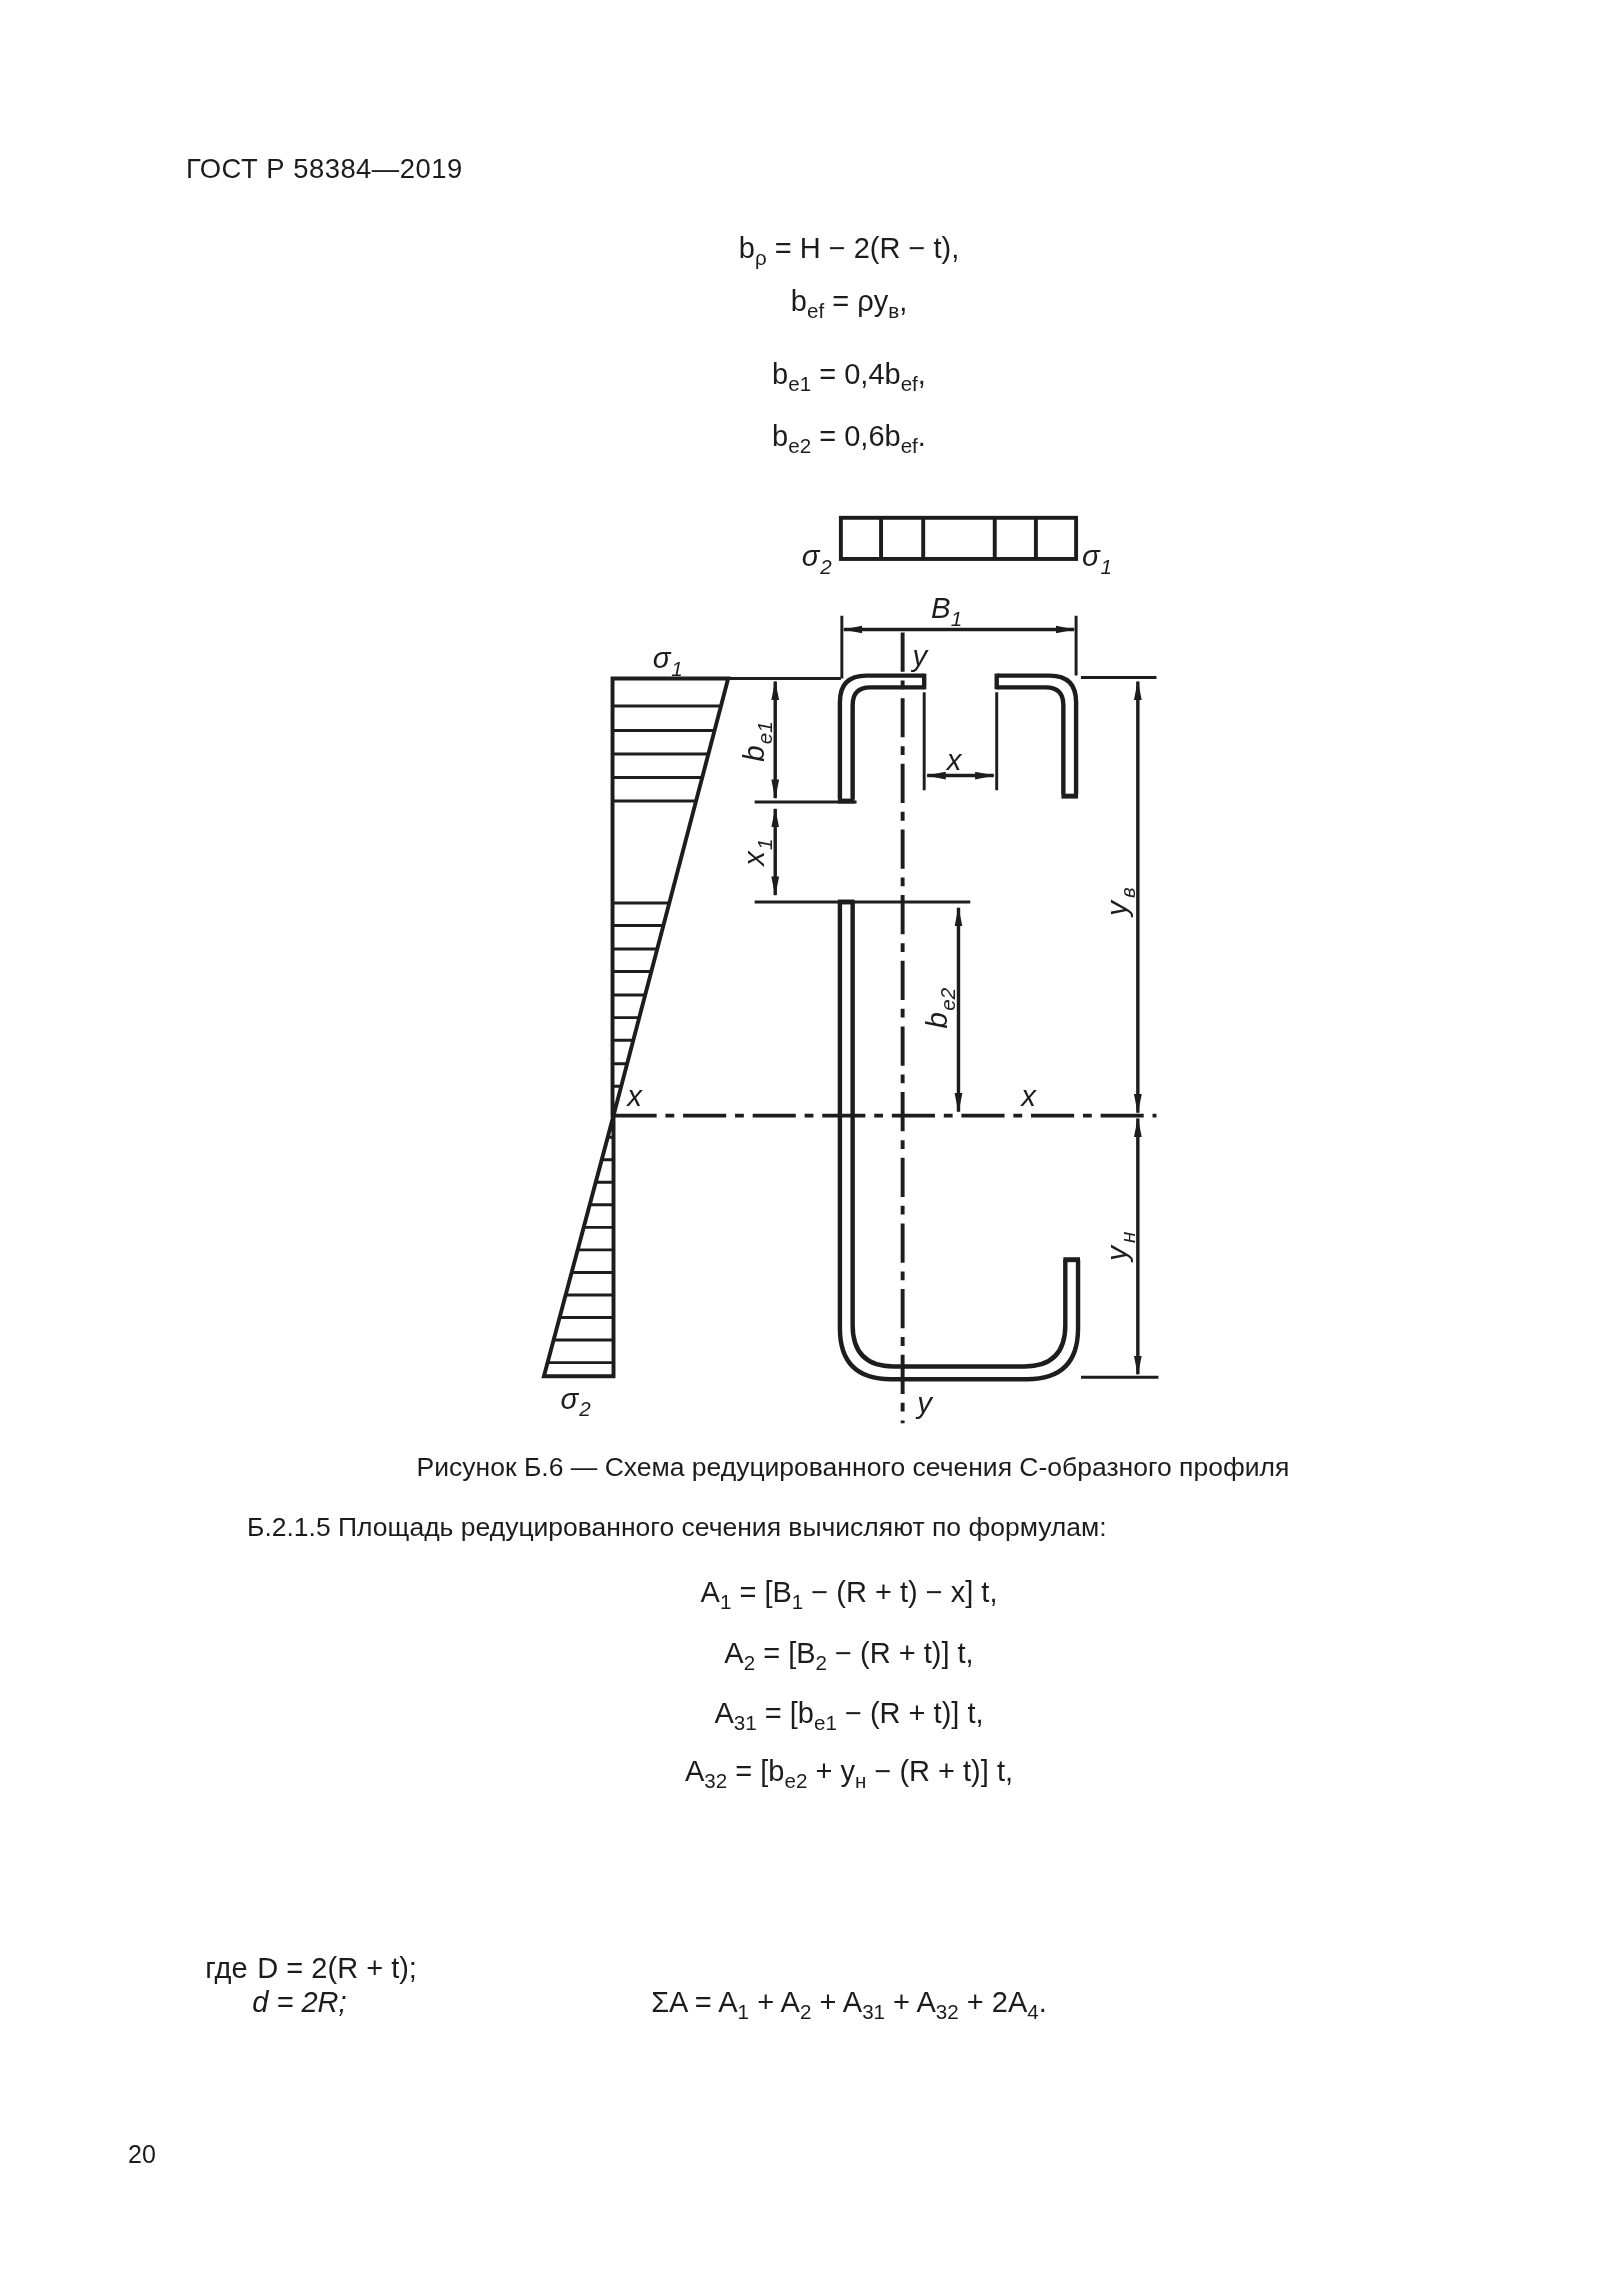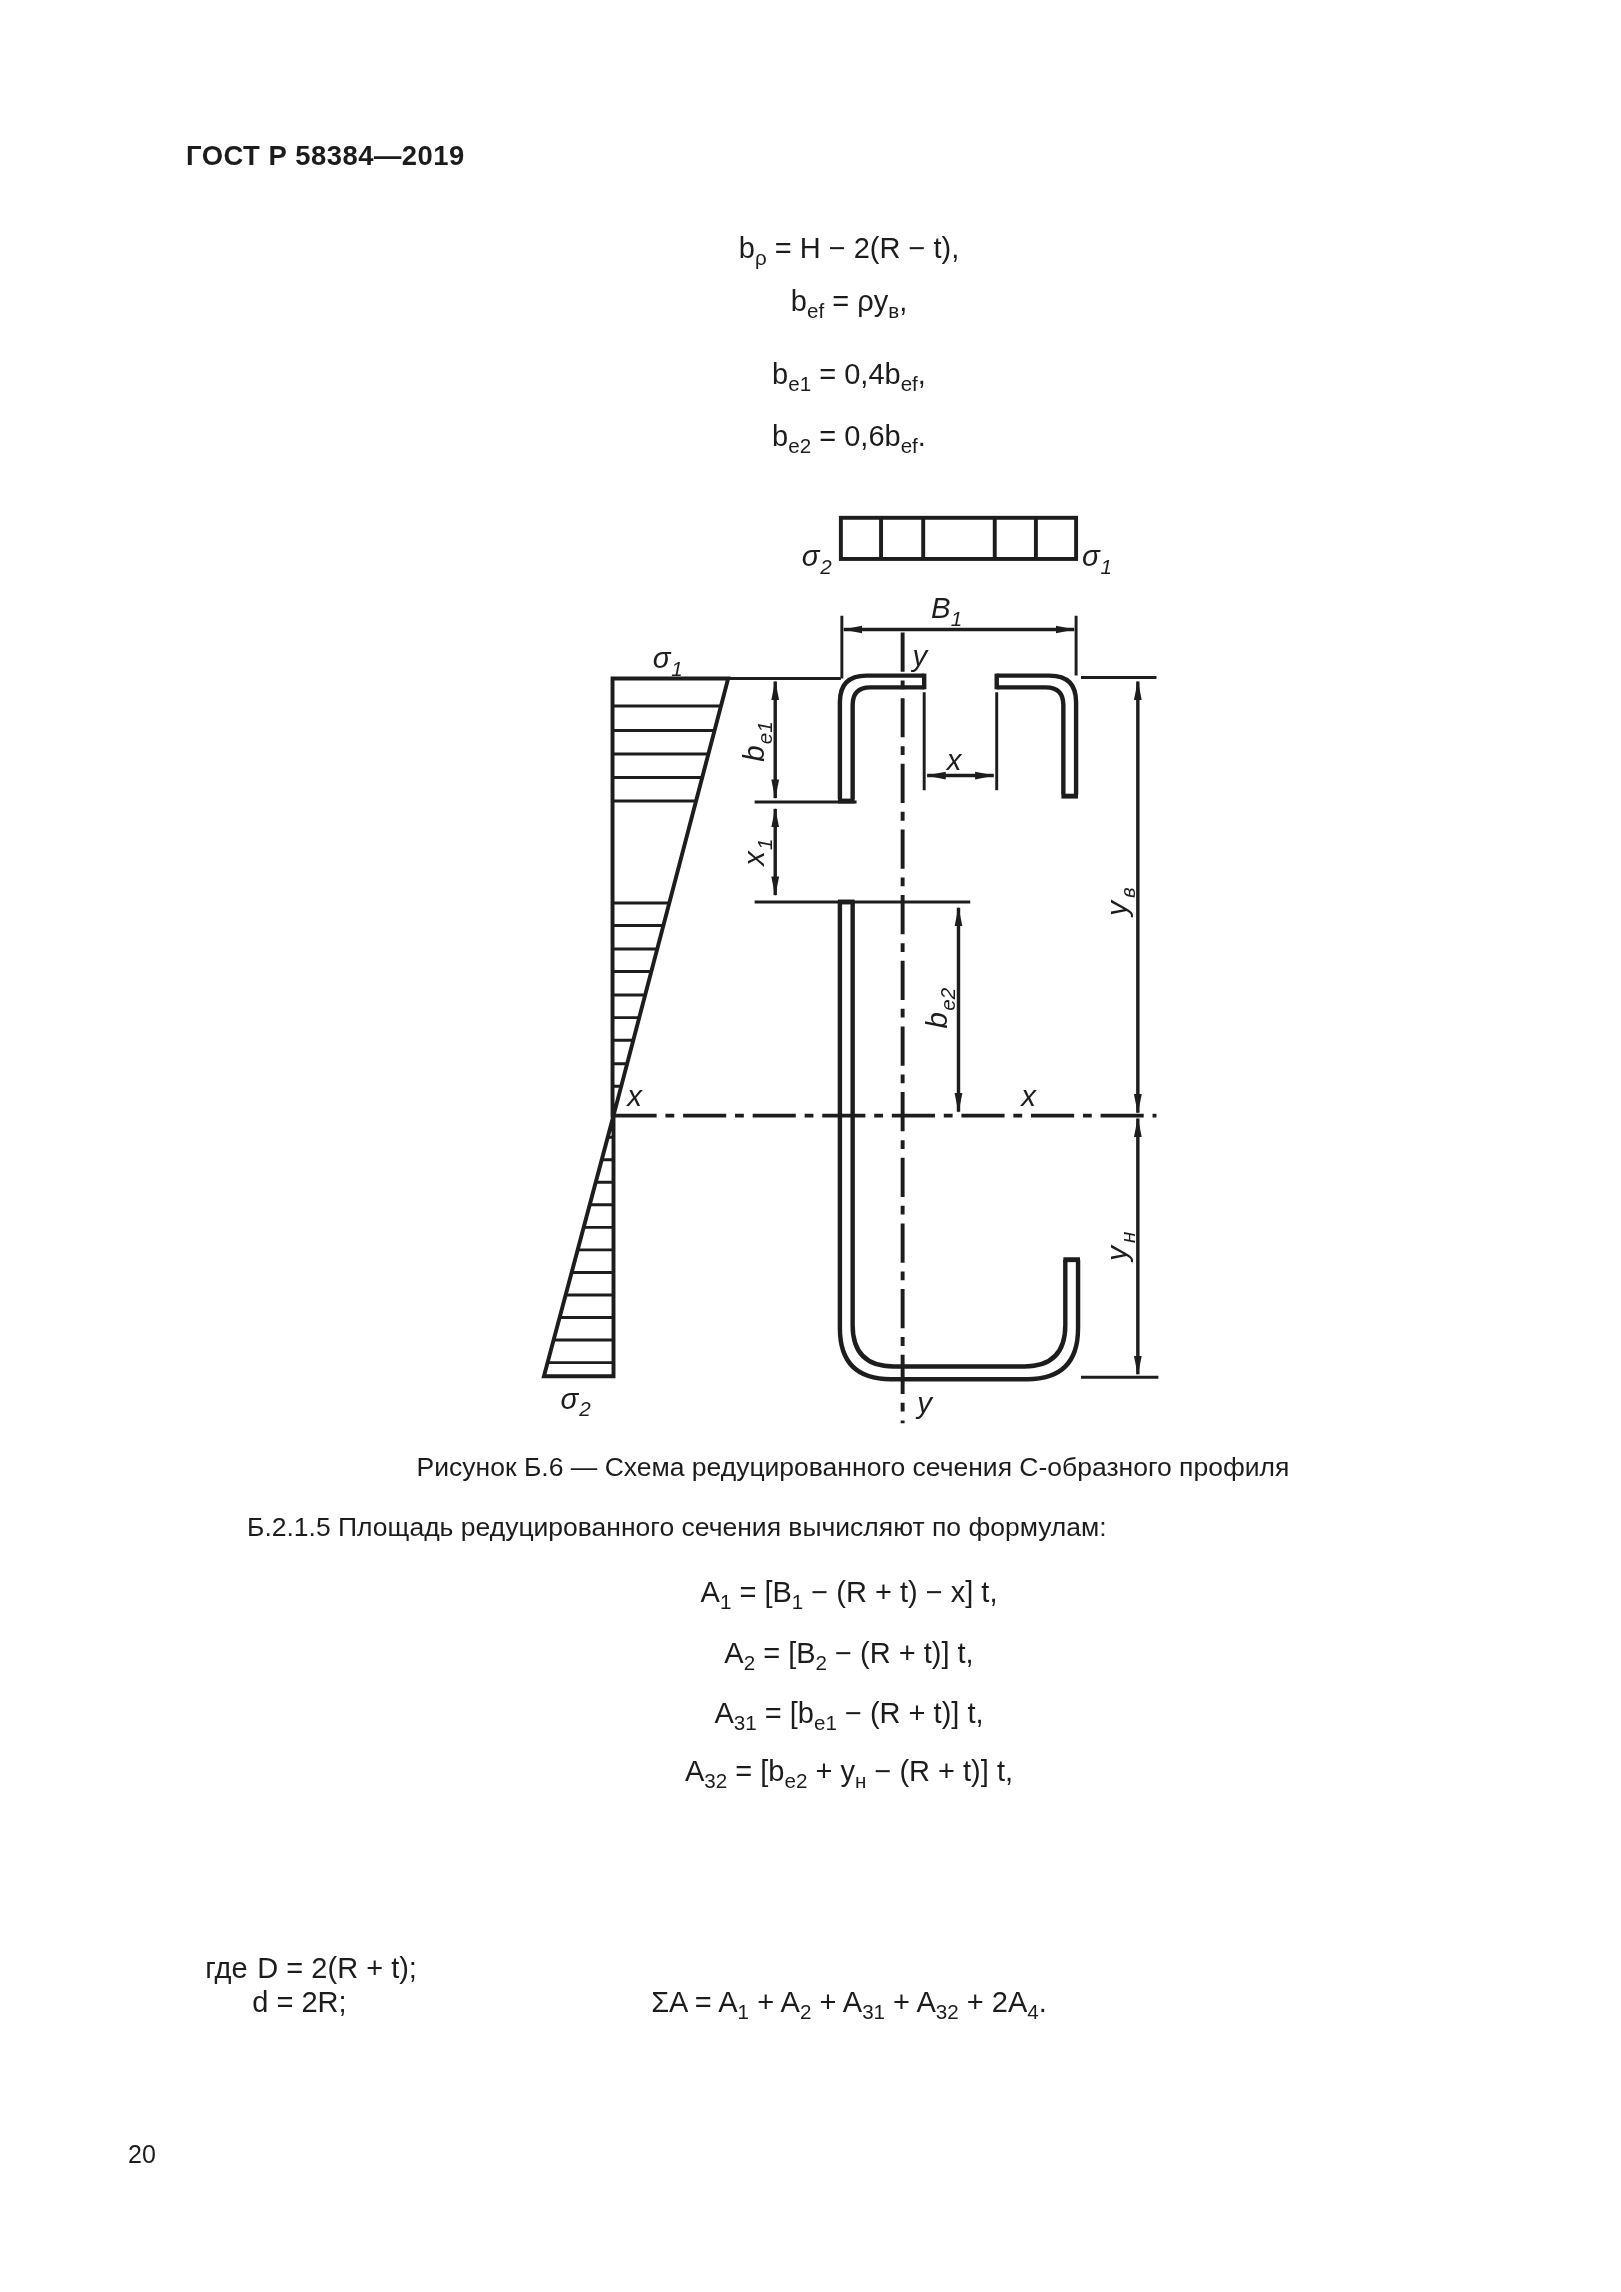--- a/index.html
+++ b/index.html
@@ -1,32 +1,32 @@
 <!DOCTYPE html>
 <html><head>
 <meta charset="utf-8">
 <style>
   html,body{margin:0;padding:0;background:#888;}
   .page{position:relative;width:1621px;height:2293px;background:#ffffff;
         font-family:"Liberation Sans", sans-serif;color:#1c1c1c;overflow:hidden;}
-  .hdr{position:absolute;left:186px;top:140px;font-size:27.4px;font-weight:bold;letter-spacing:0.5px;}
+  .hdr{position:absolute;left:186px;top:153px;font-size:27.4px;font-weight:normal;letter-spacing:0.5px;}
   .fline{position:absolute;left:261px;width:1176px;text-align:center;
          font-size:29px;line-height:35px;white-space:pre;}
   .fline sub{font-size:20.6px;vertical-align:-6.9px;}
   .fline sup{font-size:20.6px;vertical-align:9.8px;}
   .frac{display:inline-flex;flex-direction:column;align-items:center;
         vertical-align:-0.95em;line-height:1.05;margin:0 3.9px;}
   .frac .num{padding:0 6.9px 2.9px 6.9px;}
   .frac .den{border-top:2.9px solid #1c1c1c;padding:2.9px 6.9px 0 6.9px;}
   .caption{position:absolute;left:265px;top:1452px;width:1176px;text-align:center;font-size:26.5px;}
   .para{position:absolute;left:247px;top:1512px;font-size:26.5px;}
   .where-row{position:absolute;font-size:29px;line-height:35px;white-space:pre;}
   .where-word{font-style:normal;}
   .wform{margin-left:9.8px;}
-  .wform2{}
+  .wform2{font-style:italic;}
   .pagenum{position:absolute;left:128px;top:2140px;font-size:25px;}
   .fig{position:absolute;left:0;top:0;}
   .lbl{font-family:"Liberation Sans", sans-serif;font-style:italic;font-size:30px;fill:#1d1d1d;}
   .lbls{font-family:"Liberation Sans", sans-serif;font-style:italic;font-size:21px;fill:#1d1d1d;}
 </style>
 </head>
 <body>
 
 <div class="page">
 

